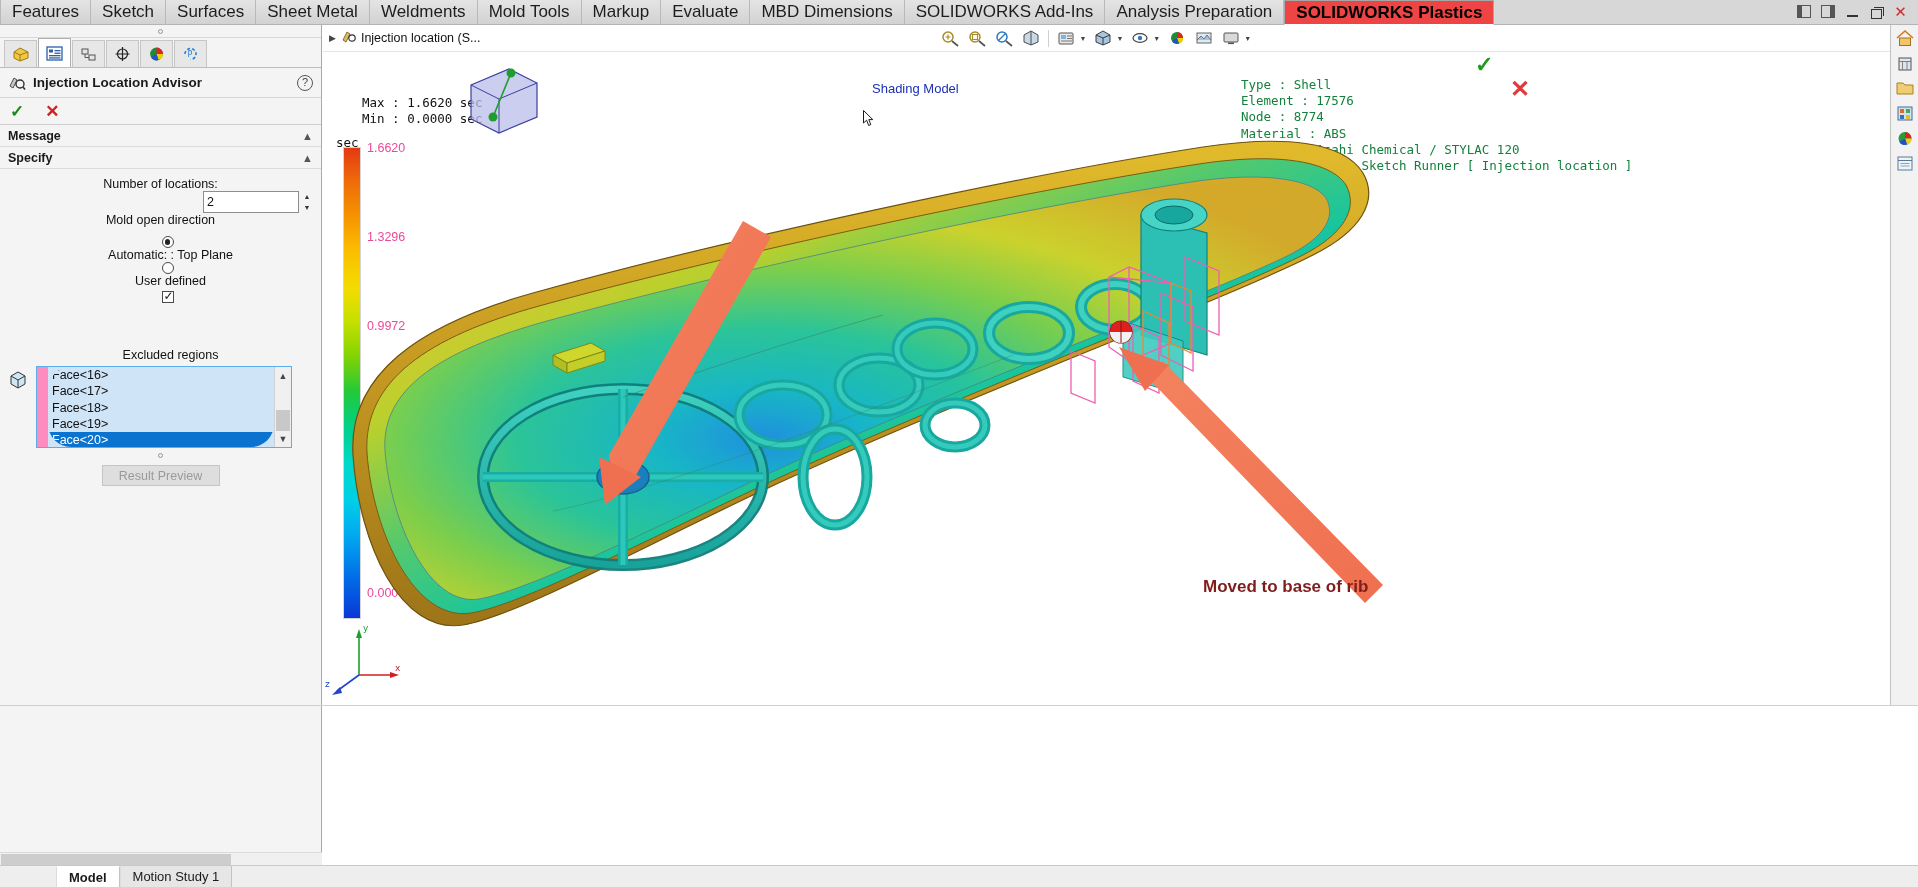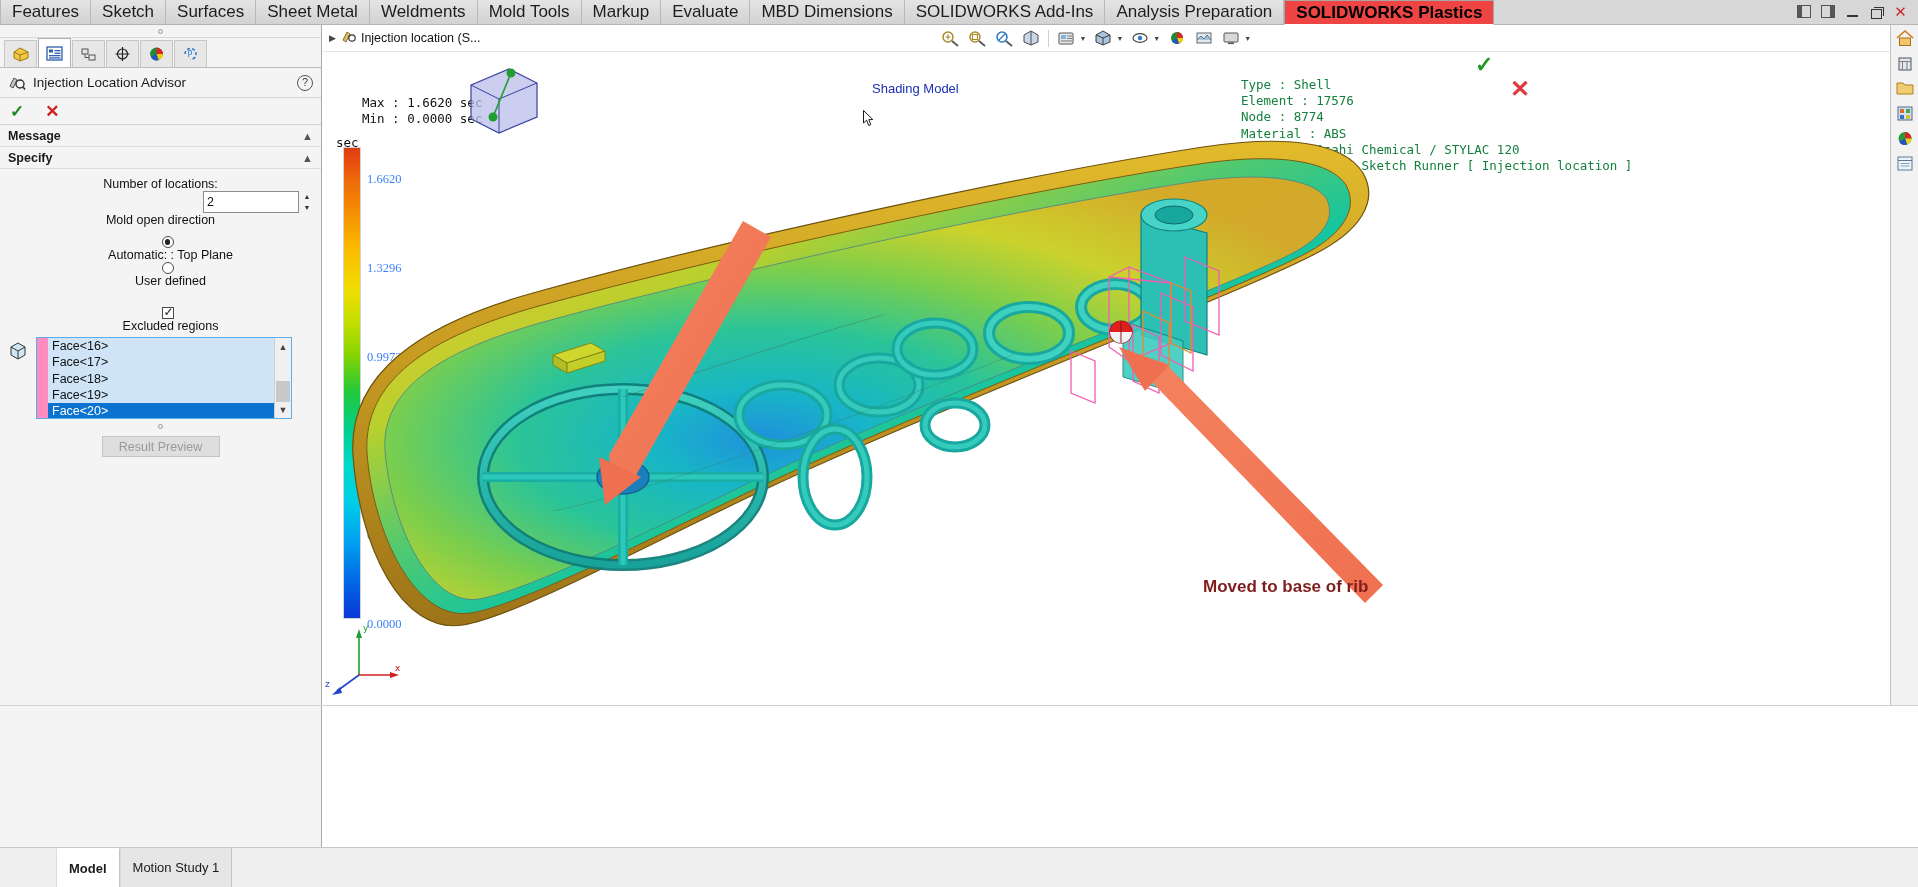--- a/index.html
+++ b/index.html
@@ -90,21 +90,21 @@
     border: 1px solid #c6c6c6; border-bottom: none;
     background: #e7e7e7; cursor: default;
   }
   .pm-tab.active { background: #ffffff; border-color: #b0b0b0; height: 29px; }
 
   .pm-title {
     display: flex; align-items: center; height: 30px; padding: 0 8px;
     border-bottom: 1px solid #d6d6d6;
     background: #f4f4f4;
   }
-  .pm-title-text { font-size: 13.5px; font-weight: normal; color: #1a1a1a; margin-left: 7px; flex: 1; }
+  .pm-title-text { font-size: 13.5px; font-weight: bold; color: #1a1a1a; margin-left: 7px; flex: 1; }
   .help-icon {
     width: 16px; height: 16px; border-radius: 50%; border: 1.4px solid #555;
     font-size: 11px; line-height: 13px; text-align: center; color: #444; cursor: default;
   }
   .pm-okcancel {
     display: flex; align-items: center; height: 27px; padding-left: 10px; gap: 21px;
     border-bottom: 1px solid #cfcfcf; background: #f4f4f4;
   }
   .ok-check { color: #1a8a1a; font-size: 17px; line-height: 17px; font-weight: bold; cursor: default; }
   .cancel-x { color: #d02222; font-size: 17px; line-height: 17px; font-weight: bold; cursor: default; }
@@ -154,21 +154,21 @@
   }
 
   .faces-wrap { display: flex; align-items: flex-start; padding: 4px 8px 0 8px; }
   .face-cube-icon { width: 20px; height: 22px; margin-right: 8px; margin-top: 3px; flex: 0 0 auto; }
   .listbox {
     position: relative; width: 256px; height: 82px;
     border: 1.5px solid #5badec; background: #cfe4f7;
     display: flex;
   }
   .listbox .pinkbar { width: 11px; background: #ff8cc0; flex: 0 0 auto; }
-  .listbox .items { flex: 1; overflow: hidden; }
+  .listbox .items { flex: 1; overflow: hidden; border-radius: 23px; }
   .list-item {
     height: 16.3px; line-height: 16.3px; padding-left: 4px;
     font-size: 12.5px; color: #111; white-space: nowrap;
   }
   .list-item.selected { background: #0a72cf; color: #ffffff; }
   .lb-scroll {
     width: 17px; background: #f0f0f0; border-left: 1px solid #cfcfcf;
     display: flex; flex-direction: column; flex: 0 0 auto;
   }
   .lb-arrow {
@@ -217,23 +217,22 @@
   .legend-bar {
     position: absolute; top: 122px; left: 20px; width: 18px; height: 472px;
     background: linear-gradient(to bottom,
       #e23a12 0%, #ef6a0a 7%, #f59100 14%, #fbbe00 22%,
       #f2dd00 30%, #c4e000 37%, #86d400 44%, #21c93a 52%,
       #00d08e 60%, #00d9c8 67%, #00cfe8 75%, #00a6f0 83%,
       #0070e8 91%, #0a37d6 100%);
     border: 1px solid #d3d3d3;
   }
   .legend-tick {
-    position: absolute; left: 44px; font-size: 12.5px; color: #3b82f6;
-    font-family: Liberation Serif, serif;
-    margin-top: 31px;
+    position: absolute; left: 44px; font-size: 12.5px; color: #ec4899;
+    font-family: Liberation Sans, sans-serif;
   }
 
   .info-block {
     position: absolute; top: 52px; left: 918px;
     font-size: 12.5px; color: #15803d; line-height: 1.295;
     font-family: "DejaVu Sans Mono", monospace; white-space: nowrap;
   }
   .gfx-ok { position: absolute; top: 27px; left: 1152px; color: #1e9b1e; font-size: 22px; font-weight: bold; }
   .gfx-cancel { position: absolute; top: 50px; left: 1187px; color: #e03a3a; font-size: 24px; font-weight: bold; }
 
@@ -256,21 +255,21 @@
   
   .bottombar {
     position: absolute; bottom: 0; left: 0; width: 1918px; height: 182px;
     background: #ffffff; border-top: 1px solid #cfcfcf;
   }
   .bottom-left-panel {
     position: absolute; left: 0; top: 0; width: 322px; height: 182px;
     background: #f4f4f4; border-right: 1px solid #a9a9a9;
   }
   .model-tabs {
-    position: absolute; left: 0; bottom: 0; width: 1918px; height: 40px;
+    position: absolute; left: 0; bottom: 0; width: 1918px; height: 22px;
     background: #eeeeee; border-top: 1px solid #c8c8c8;
     display: flex; align-items: stretch; padding-left: 56px;
   }
   .mtab {
     display: flex; align-items: center; padding: 0 12px; font-size: 13px;
     border-right: 1px solid #c3c3c3; border-left: 1px solid #dcdcdc;
     background: #e6e6e6; color: #1a1a1a; cursor: default;
   }
   .mtab.active { background: #ffffff; font-weight: bold; border-top: 1px solid #fff; }
   .hscroll-left {
@@ -410,21 +409,21 @@
       <div class="row sub-row">
         <span class="radio checked"></span>
         <span class="row-label">Automatic: : Top Plane</span>
       </div>
 
       <div class="row sub-row">
         <span class="radio"></span>
         <span class="row-label">User defined</span>
       </div>
 
-      <div class="row" style="padding-left:28px;margin-top:19px;">
+      <div class="row" style="padding-left:28px;margin-top:3px;gap:45px;">
         <span class="checkbox checked"></span>
         <span class="row-label">Excluded regions</span>
       </div>
 
       <div class="faces-wrap">
         <span class="face-cube-icon">
           <svg width="20" height="22" viewBox="0 0 20 22">
               <path d="M3 7 L10 3 L17 7 L17 15 L10 19 L3 15 Z" fill="#cfe7f5" stroke="#333" stroke-width="1"></path>
               <path d="M3 7 L10 11 L17 7" fill="none" stroke="#333" stroke-width="1"></path>
               <path d="M10 11 L10 19" stroke="#333" stroke-width="1"></path>

